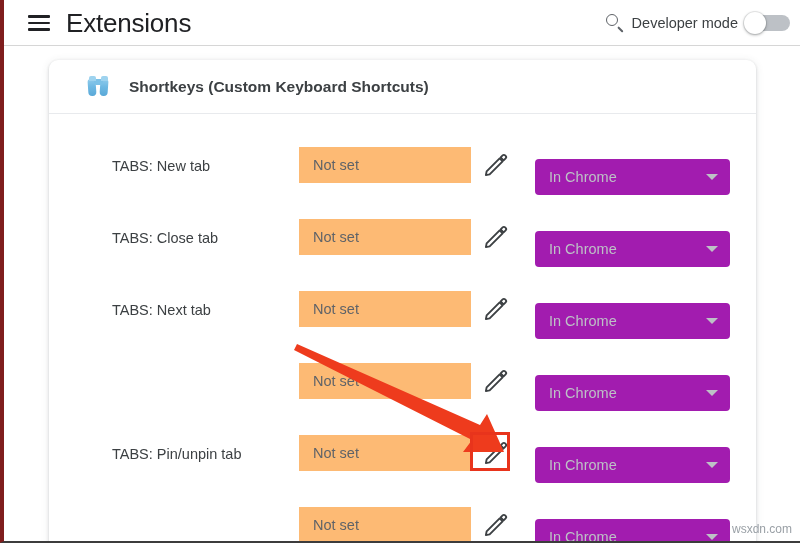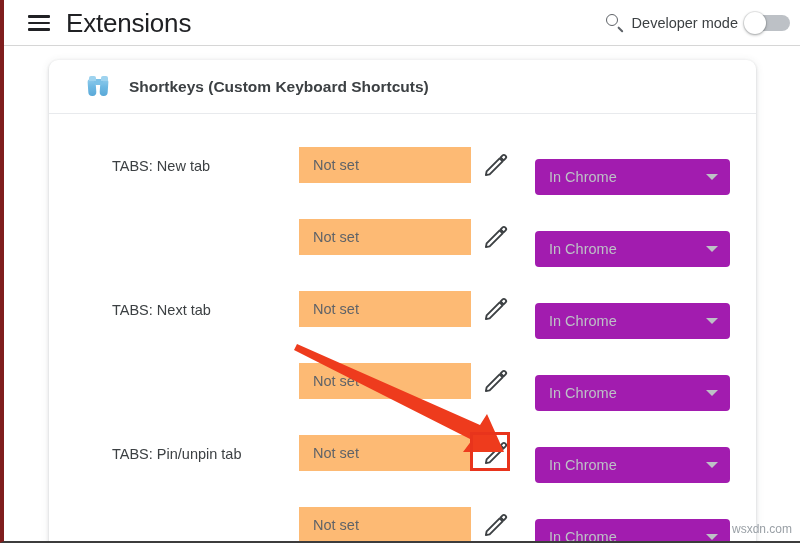--- a/index.html
+++ b/index.html
@@ -327,20 +327,21 @@
             <path d="M15.7 5.9 L17.3 4.3 C17.9 3.7 18.7 3.7 19.3 4.3 L19.7 4.7 C20.3 5.3 20.3 6.1 19.7 6.7 L18.1 8.3 Z" fill="none" stroke="#3c4043" stroke-width="1.5" stroke-linejoin="round"></path>
           </svg>
         </div>
         <div class="scope-select">
           <div class="scope-text">In Chrome</div>
           <div class="chev"></div>
         </div>
       </div>
 
       <div class="row">
+        <div class="row-label">TABS: Close tab</div>
         <div class="shortcut-field">Not set</div>
         <div class="edit-btn">
           <svg width="30" height="30" viewBox="0 0 24 24" aria-hidden="true">
             <path d="M4.5 17.1 L14.9 6.7 L17.3 9.1 L6.9 19.5 L3.9 20.1 Z" fill="none" stroke="#3c4043" stroke-width="1.5" stroke-linejoin="round"></path>
             <path d="M15.7 5.9 L17.3 4.3 C17.9 3.7 18.7 3.7 19.3 4.3 L19.7 4.7 C20.3 5.3 20.3 6.1 19.7 6.7 L18.1 8.3 Z" fill="none" stroke="#3c4043" stroke-width="1.5" stroke-linejoin="round"></path>
           </svg>
         </div>
         <div class="scope-select">
           <div class="scope-text">In Chrome</div>
           <div class="chev"></div>

